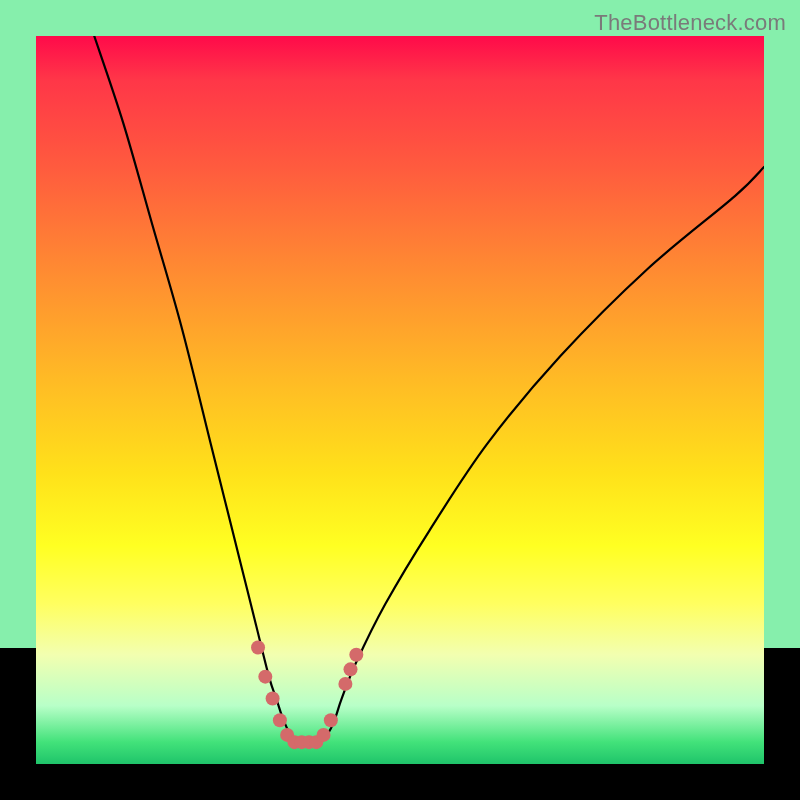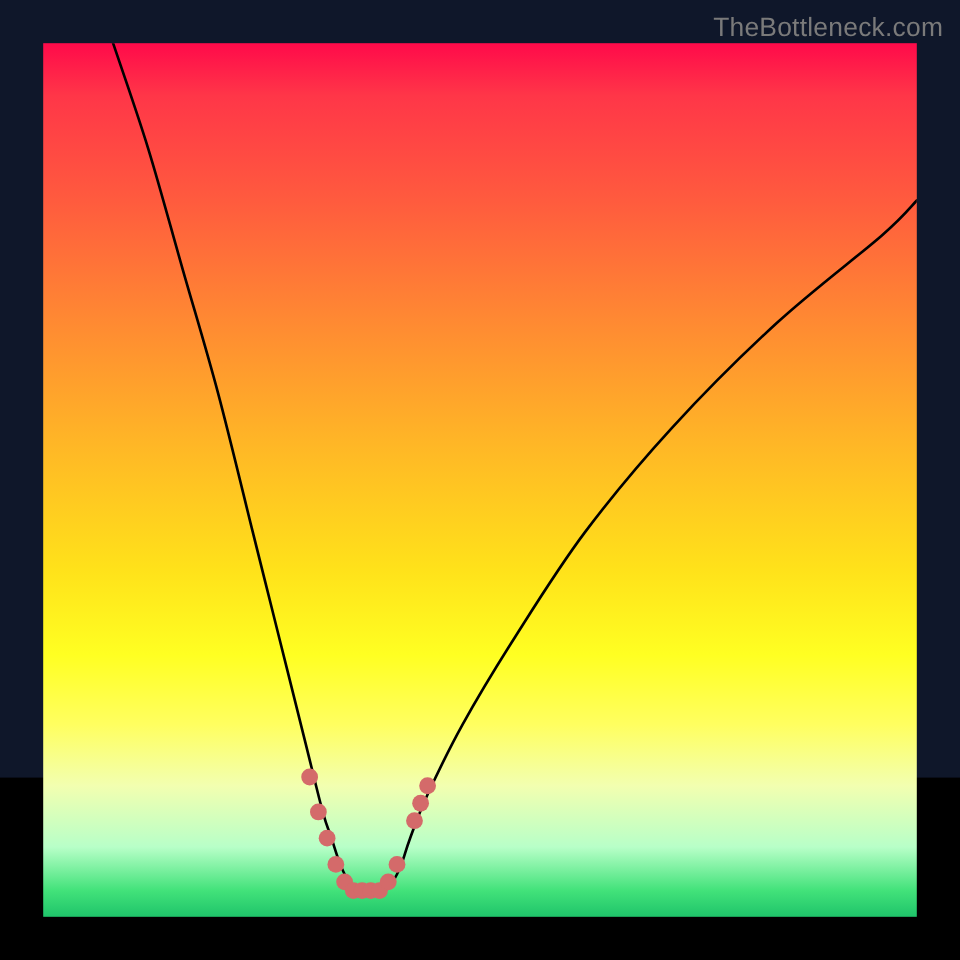--- a/index.html
+++ b/index.html
@@ -10,21 +10,21 @@
     background: #000;
     overflow: hidden;
     font-family: Arial, Helvetica, sans-serif;
   }
   .frame {
     position: absolute;
     top: 0;
     left: 0;
     width: 800px;
     height: 648px;
-    background: #0f172a;
+    background: #86efac;
   }
   .plot-area {
     position: absolute;
     top: 36px;
     left: 36px;
     width: 728px;
     height: 728px;
     background: linear-gradient(to bottom,
       #ff0a4a 0%,
       #ff3648 6%,

